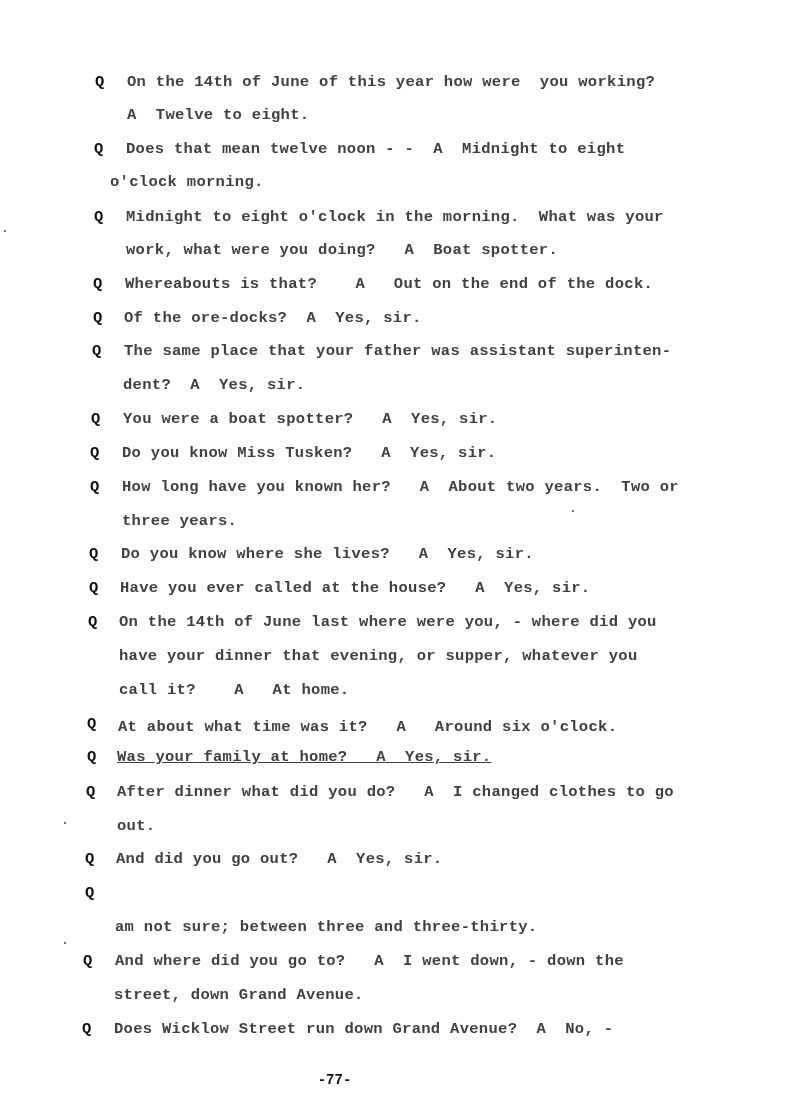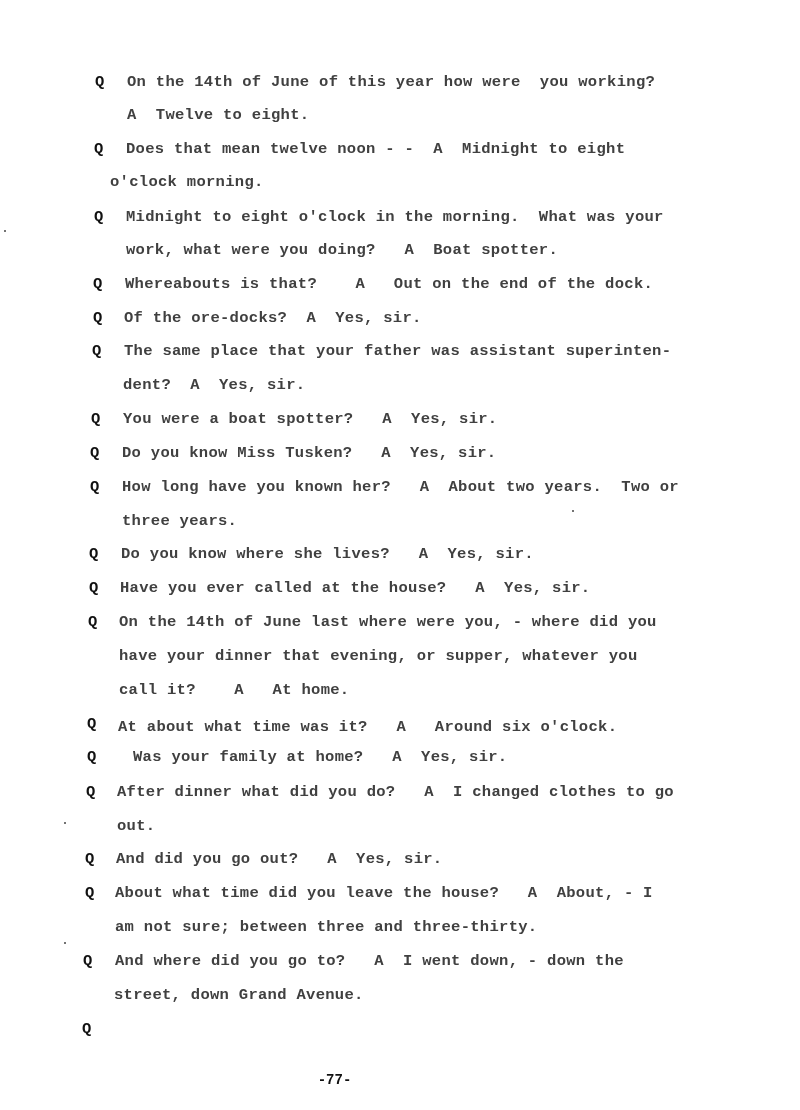--- a/index.html
+++ b/index.html
@@ -77,38 +77,38 @@
 
   <span class="marker" style="left:88px; top:613px;">Q</span>
   <span class="line" style="left:119px; top:613px;">On the 14th of June last where were you, - where did you</span>
   <span class="line" style="left:119px; top:647px;">have your dinner that evening, or supper, whatever you</span>
   <span class="line" style="left:119px; top:681px;">call it?    A   At home.</span>
 
   <span class="marker" style="left:87px; top:715px;">Q</span>
   <span class="line" style="left:118px; top:718px;text-align:center;">At about what time was it?   A   Around six o'clock.</span>
 
   <span class="marker" style="left:87px; top:748px;">Q</span>
-  <span class="line" style="left:133px; top:748px;">Was your family at home?   A  Yes, sir.</span>
+  <span class="line" style="left:117px; top:748px;text-decoration:underline;">Was your family at home?   A  Yes, sir.</span>
 
   <span class="marker" style="left:86px; top:783px;">Q</span>
   <span class="line" style="left:117px; top:783px;">After dinner what did you do?   A  I changed clothes to go</span>
   <span class="line" style="left:117px; top:817px;">out.</span>
 
   <span class="marker" style="left:85px; top:850px;">Q</span>
   <span class="line" style="left:116px; top:850px;">And did you go out?   A  Yes, sir.</span>
 
   <span class="marker" style="left:85px; top:884px;">Q</span>
-  <span class="line" style="left:115px; top:884px;">About what time did you leave the house?   A  About, - I</span>
   <span class="line" style="left:115px; top:918px;">am not sure; between three and three-thirty.</span>
 
   <span class="marker" style="left:83px; top:952px;">Q</span>
   <span class="line" style="left:115px; top:952px;">And where did you go to?   A  I went down, - down the</span>
   <span class="line" style="left:114px; top:986px;">street, down Grand Avenue.</span>
 
   <span class="marker" style="left:82px; top:1020px;">Q</span>
+  <span class="line" style="left:114px; top:1020px;">Does Wicklow Street run down Grand Avenue?  A  No, -</span>
 
   <div class="pagenum">-77-</div>
 
   <span class="speck" style="left:4px; top:230px;"></span>
   <span class="speck" style="left:64px; top:822px;"></span>
   <span class="speck" style="left:64px; top:942px;"></span>
   <span class="speck" style="left:572px; top:510px;"></span>
 </div>
 
 </body></html>

